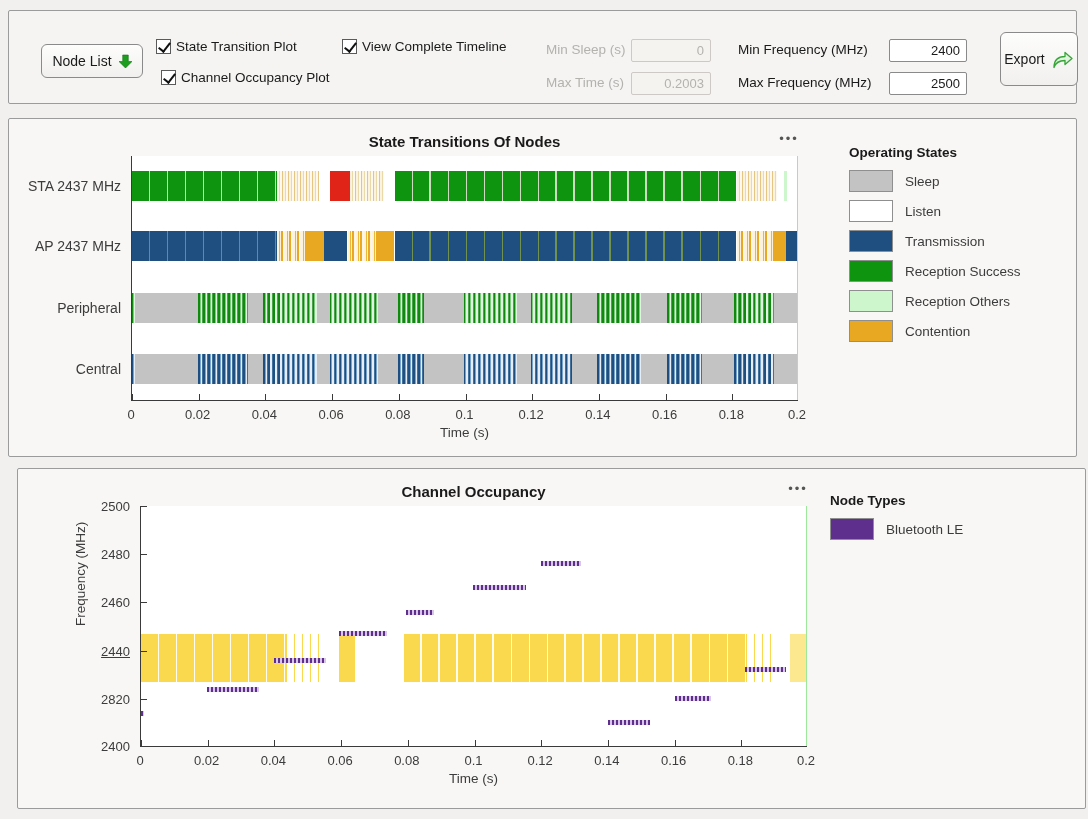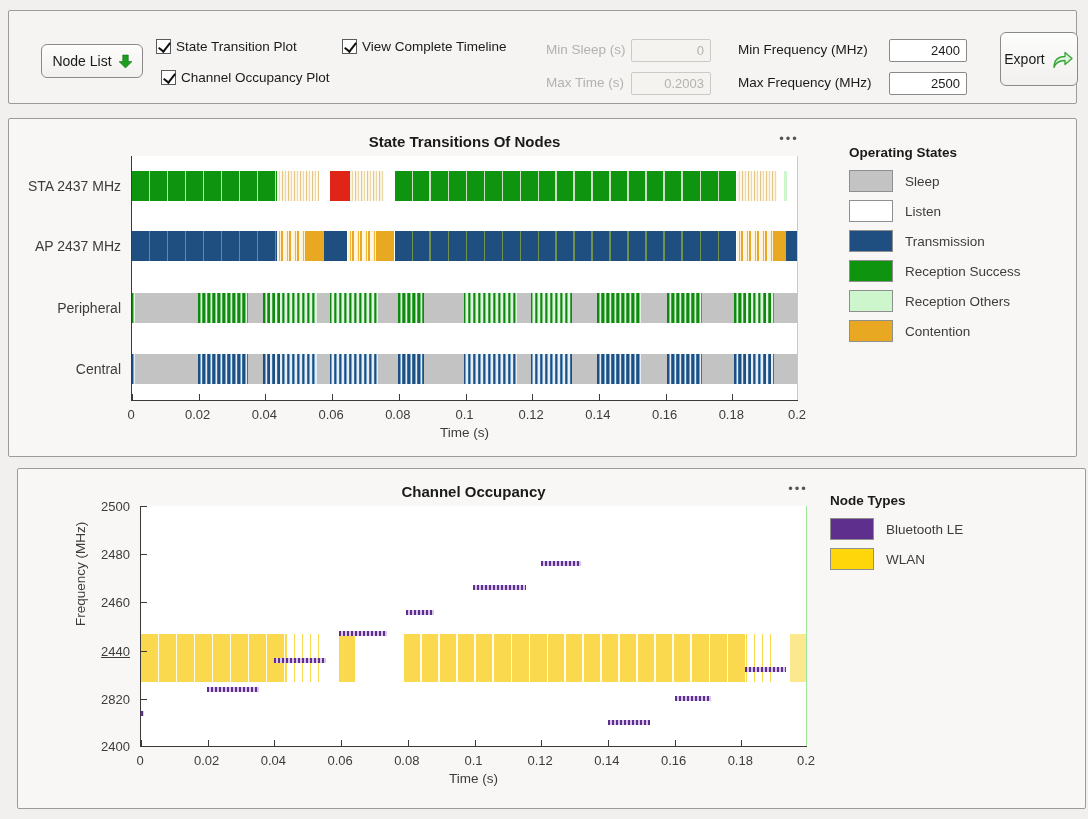--- a/index.html
+++ b/index.html
@@ -273,24 +273,20 @@
     <span>Frequency (MHz)</span>
   </div>
   <div class="xlab" style="top:302px">Time (s)</div>
   <div id="legend-occ" class="legend">
     <div class="legend-title">Node Types</div>
     <div class="legend-items">
         <div class="legend-row">
           <span class="legend-swatch" style="background: rgb(95, 47, 142);"></span>
           <span class="legend-label">Bluetooth LE</span>
         </div>
-        <div class="legend-row">
-          <span class="legend-swatch" style="background: rgb(255, 214, 10);"></span>
-          <span class="legend-label">WLAN</span>
-        </div>
       </div>
   </div>
 <div class="ytick-label" style="top: 270px;">2400</div>
     <div class="ytick-label" style="top: 222.8px;">2820</div>
     <div class="ytick-label" style="top: 174.6px; text-decoration: underline;">2440</div>
     <div class="ytick-label" style="top: 126.4px;">2460</div>
     <div class="ytick-label" style="top: 78.2px;">2480</div>
     <div class="ytick-label" style="top: 30px;">2500</div>
     <div class="xtick-label" style="left: 100px; top: 284px;">0</div>
     <div class="xtick-label" style="left: 166.7px; top: 284px;">0.02</div>

